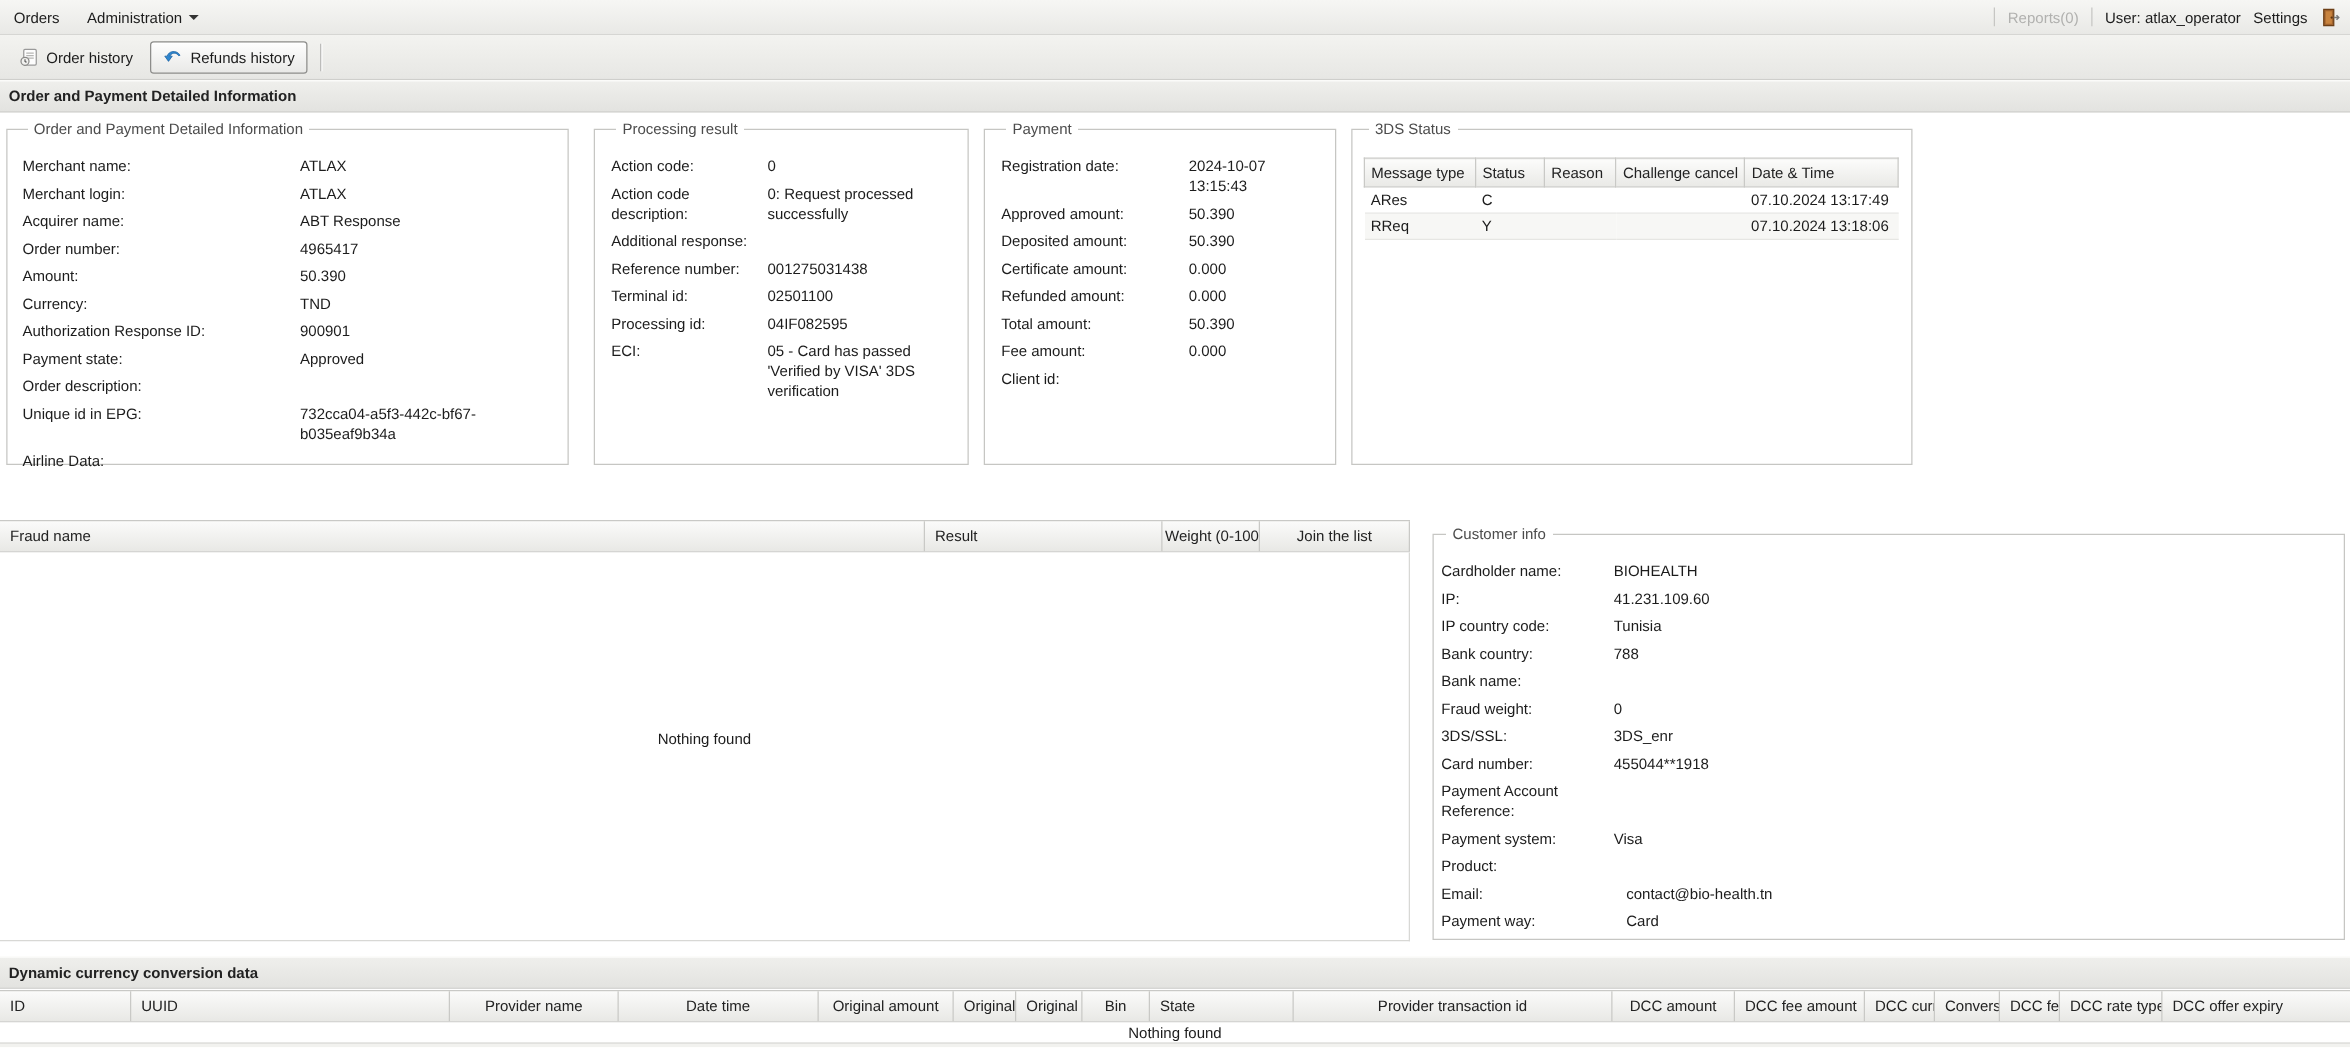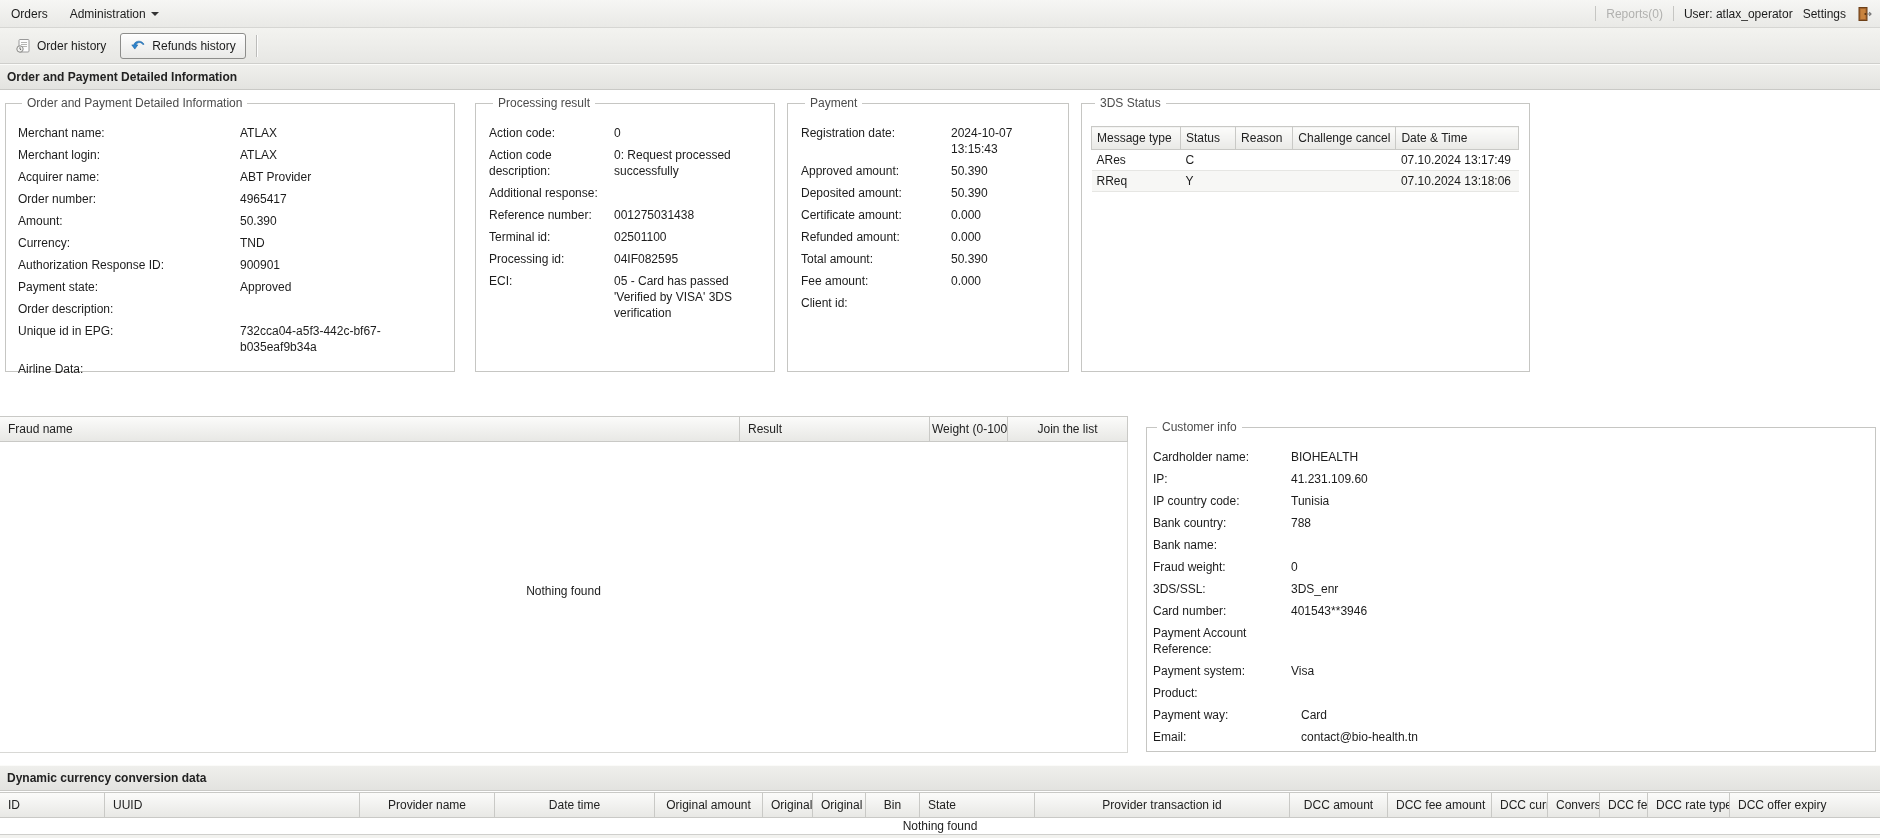--- a/index.html
+++ b/index.html
@@ -148,21 +148,21 @@
     <div class="frow">
         <span class="flabel">Merchant name:</span>
         <span class="fvalue">ATLAX</span>
       </div>
     <div class="frow">
         <span class="flabel">Merchant login:</span>
         <span class="fvalue">ATLAX</span>
       </div>
     <div class="frow">
         <span class="flabel">Acquirer name:</span>
-        <span class="fvalue">ABT Provider</span>
+        <span class="fvalue">ABT Response</span>
       </div>
     <div class="frow">
         <span class="flabel">Order number:</span>
         <span class="fvalue">4965417</span>
       </div>
     <div class="frow">
         <span class="flabel">Amount:</span>
         <span class="fvalue">50.390</span>
       </div>
     <div class="frow">
@@ -326,41 +326,41 @@
     <div class="frow">
         <span class="flabel">Fraud weight:</span>
         <span class="fvalue">0</span>
       </div>
     <div class="frow">
         <span class="flabel">3DS/SSL:</span>
         <span class="fvalue">3DS_enr</span>
       </div>
     <div class="frow">
         <span class="flabel">Card number:</span>
-        <span class="fvalue">401543**3946</span>
+        <span class="fvalue">455044**1918</span>
       </div>
     <div class="frow">
         <span class="flabel">Payment Account Reference:</span>
         <span class="fvalue"></span>
       </div>
     <div class="frow">
         <span class="flabel">Payment system:</span>
         <span class="fvalue">Visa</span>
       </div>
     <div class="frow">
         <span class="flabel">Product:</span>
         <span class="fvalue"></span>
       </div>
     <div class="frow">
+        <span class="flabel">Email:</span>
+        <span class="fvalue" style="padding-left:10px">contact@bio-health.tn</span>
+      </div>
+    <div class="frow">
         <span class="flabel">Payment way:</span>
         <span class="fvalue" style="padding-left:10px">Card</span>
-      </div>
-    <div class="frow">
-        <span class="flabel">Email:</span>
-        <span class="fvalue" style="padding-left:10px">contact@bio-health.tn</span>
       </div>
   </fieldset>
 
   <div class="section-bar" id="bar-dcc">
     <span>Dynamic currency conversion data</span>
   </div>
 
   <div class="grid-head" id="dcc-head">
     <div class="gh-cell dc0">ID</div>
     <div class="gh-cell dc1">UUID</div>

